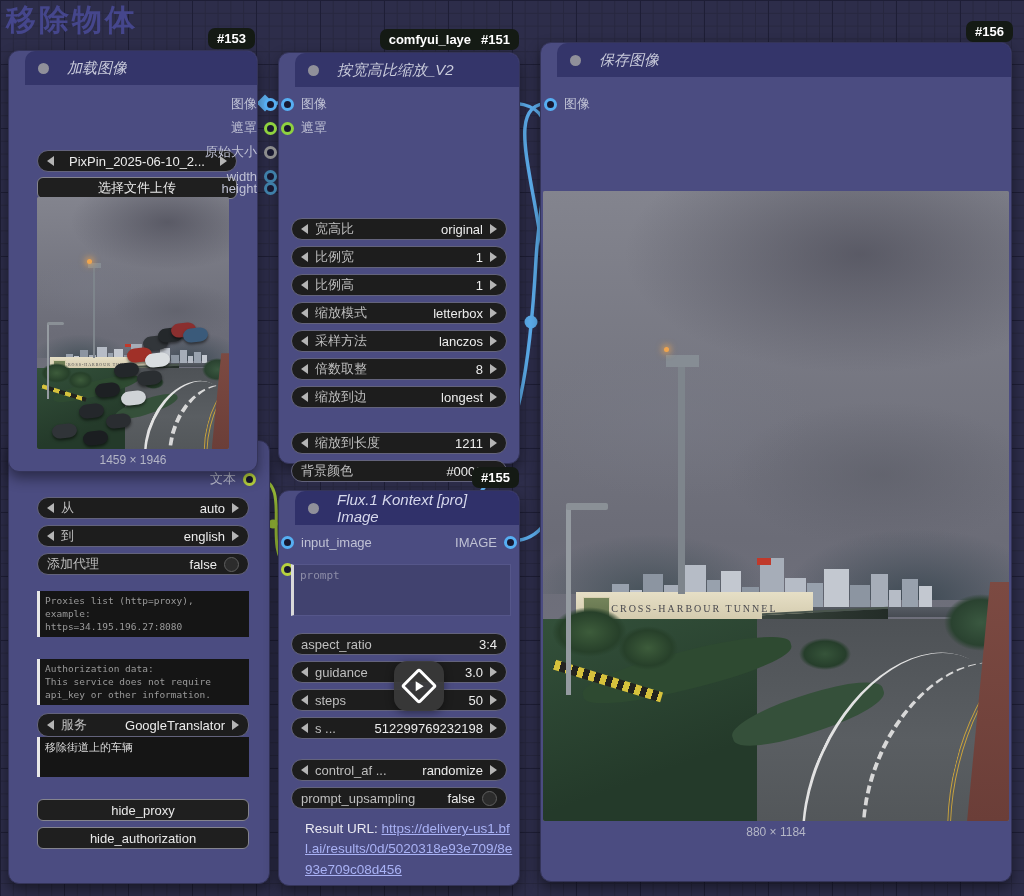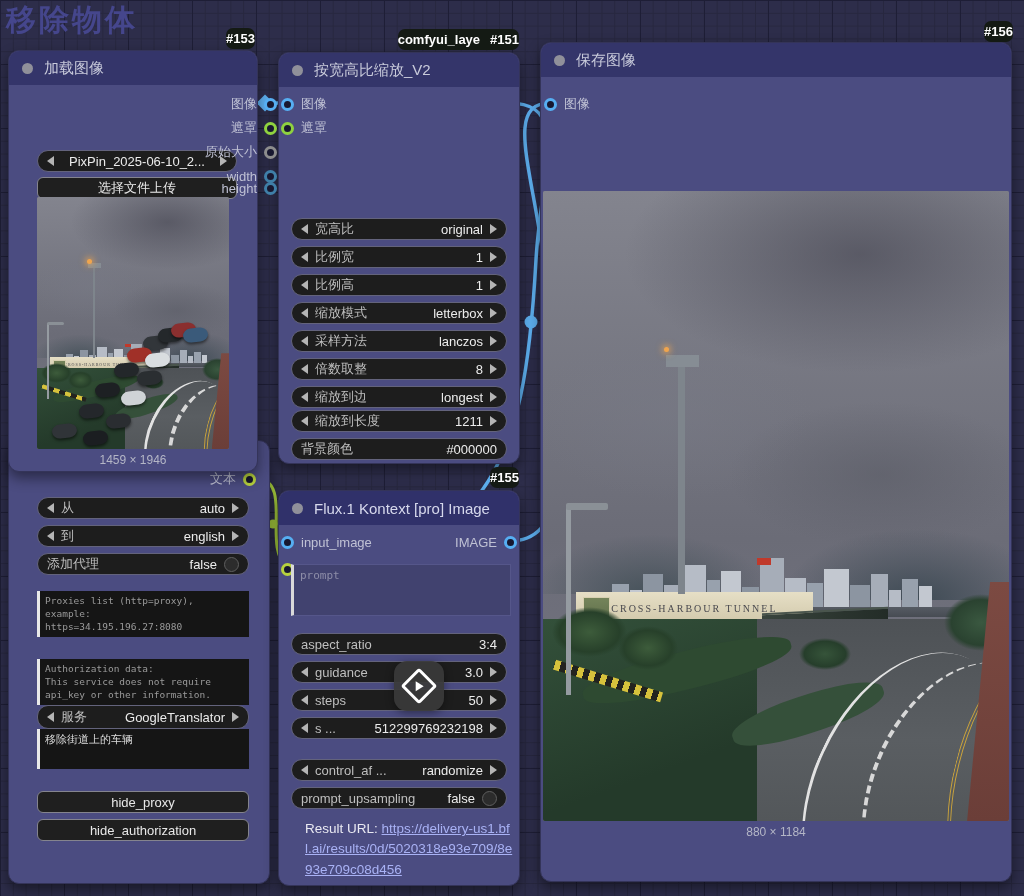--- a/index.html
+++ b/index.html
@@ -7,24 +7,24 @@
     background-color:#2d2d4a;
     background-image:
       linear-gradient(#1e1e36 1px,transparent 1px),
       linear-gradient(90deg,#1e1e36 1px,transparent 1px),
       linear-gradient(#27273f 1px,transparent 1px),
       linear-gradient(90deg,#27273f 1px,transparent 1px);
     background-size:64px 64px,64px 64px,12.8px 12.8px,12.8px 12.8px;}
   #graph-title{position:absolute;left:6px;top:0px;font-size:30px;font-weight:bold;color:#45468c;letter-spacing:3px;z-index:1;}
   #wires{position:absolute;left:0;top:0;z-index:1;}
   .node{position:absolute;background:#4b4c81;border:1px solid #343459;border-radius:11px;box-shadow:0 6px 14px rgba(0,0,0,.45);}
-  .node-header{position:absolute;left:0;right:0;top:0;height:34px;background:#34356a;border-radius:10px 10px 0 0;
-    display:flex;align-items:center;gap:11px;padding:0 13px;color:#c9cbdb;font-size:15px;box-sizing:border-box;}
+  .node-header{position:absolute;left:16px;right:0;top:0;height:34px;background:#34356a;border-radius:10px 10px 0 0;
+    display:flex;align-items:center;gap:18px;padding:0 13px;color:#c9cbdb;font-size:15px;box-sizing:border-box;font-style:italic;}
   .hdot{width:11px;height:11px;border-radius:50%;background:#90909a;flex:0 0 auto;}
-  .badge{position:absolute;background:#141a14;color:#fff;font-size:13px;font-weight:bold;padding:3px 0;border-radius:7px;white-space:nowrap;z-index:6;display:flex;gap:10px;}
+  .badge{position:absolute;background:#141a14;color:#fff;font-size:13px;font-weight:bold;padding:3px 9px;border-radius:7px;white-space:nowrap;z-index:6;display:flex;gap:10px;}
   .port{position:absolute;display:flex;align-items:center;gap:7px;height:16px;}
   .port .dot{width:7px;height:7px;border-radius:50%;background:#181830;border:3px solid #888;flex:0 0 auto;}
   .port .plabel{font-size:13px;color:#bfc1d4;white-space:nowrap;}
   .widget{box-sizing:border-box;height:22px;background:#1d1d1d;border:1px solid #63637c;border-radius:11px;
     display:flex;align-items:center;padding:0 9px;gap:7px;color:#cfcfcf;font-size:13px;}
   .widget .wlabel{color:#bfbfbf;white-space:nowrap;overflow:hidden;}
   .widget .wspacer{flex:1;}
   .widget .wvalue{color:#ececec;white-space:nowrap;}
   .widget.button{justify-content:center;border-radius:6px;background:#1f1f1f;border-color:#84848e;color:#e8e8e8;}
   .arw{width:0;height:0;border:5px solid transparent;flex:0 0 auto;}
@@ -87,21 +87,21 @@
           <span class="wspacer"></span>
           <span class="wvalue">false</span>
           <span class="knob"></span>
         </div>
         <div class="tarea" style="position: relative; width: 100%; height: 46px; margin-top: 16px;">Proxies list (http=proxy),
 example:
 https=34.195.196.27:8080</div>
         <div class="tarea" style="position: relative; width: 100%; height: 46px; margin-top: 22px;">Authorization data:
 This service does not require
 api_key or other information.</div>
-        <div class="widget" style="height: 24px;">
+        <div class="widget" style="margin-top: 8px; height: 24px;">
           <span class="arw l"></span>
           <span class="wlabel">服务</span>
           <span class="wspacer"></span>
           <span class="wvalue">GoogleTranslator</span>
           <span class="arw r"></span>
         </div>
         <div class="tarea" style="position: relative; width: 100%; height: 40px; margin-top: 0; color: rgb(221, 221, 221); font-size: 11px;">移除街道上的车辆</div>
         <div class="widget button" style="margin-top: 22px;">
           <span>hide_proxy</span>
         </div>
@@ -285,21 +285,21 @@
           <span class="wvalue">8</span>
           <span class="arw r"></span>
         </div>
         <div class="widget" style="margin-top: 6px;">
           <span class="arw l"></span>
           <span class="wlabel">缩放到边</span>
           <span class="wspacer"></span>
           <span class="wvalue">longest</span>
           <span class="arw r"></span>
         </div>
-        <div class="widget" style="margin-top: 2px; gap: 7px;">
+        <div class="widget" style="margin-top: 24px; gap: 7px;">
           <span class="arw l"></span>
           <span class="wlabel">缩放到长度</span>
           <span class="wspacer"></span>
           <span class="wvalue">1211</span>
           <span class="arw r"></span>
         </div>
         <div class="widget" style="margin-top: 6px;">
           <span class="wlabel">背景颜色</span>
           <span class="wspacer"></span>
           <span class="wvalue">#000000</span>

